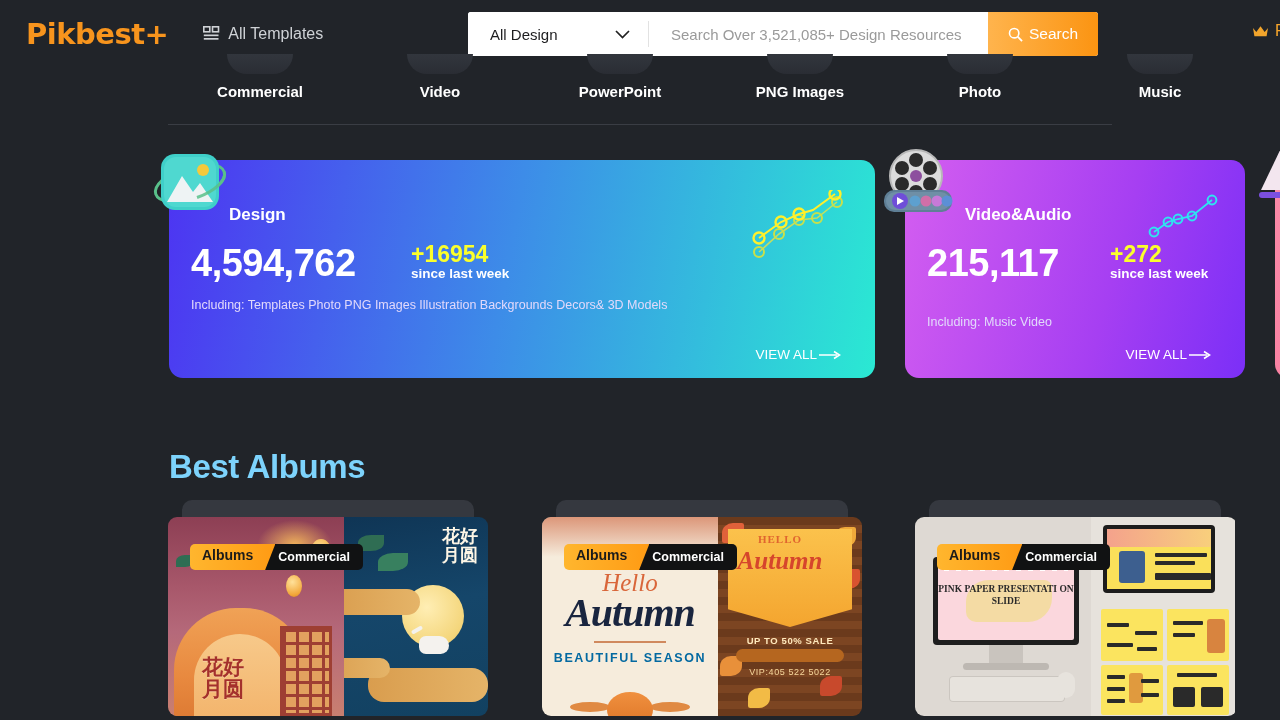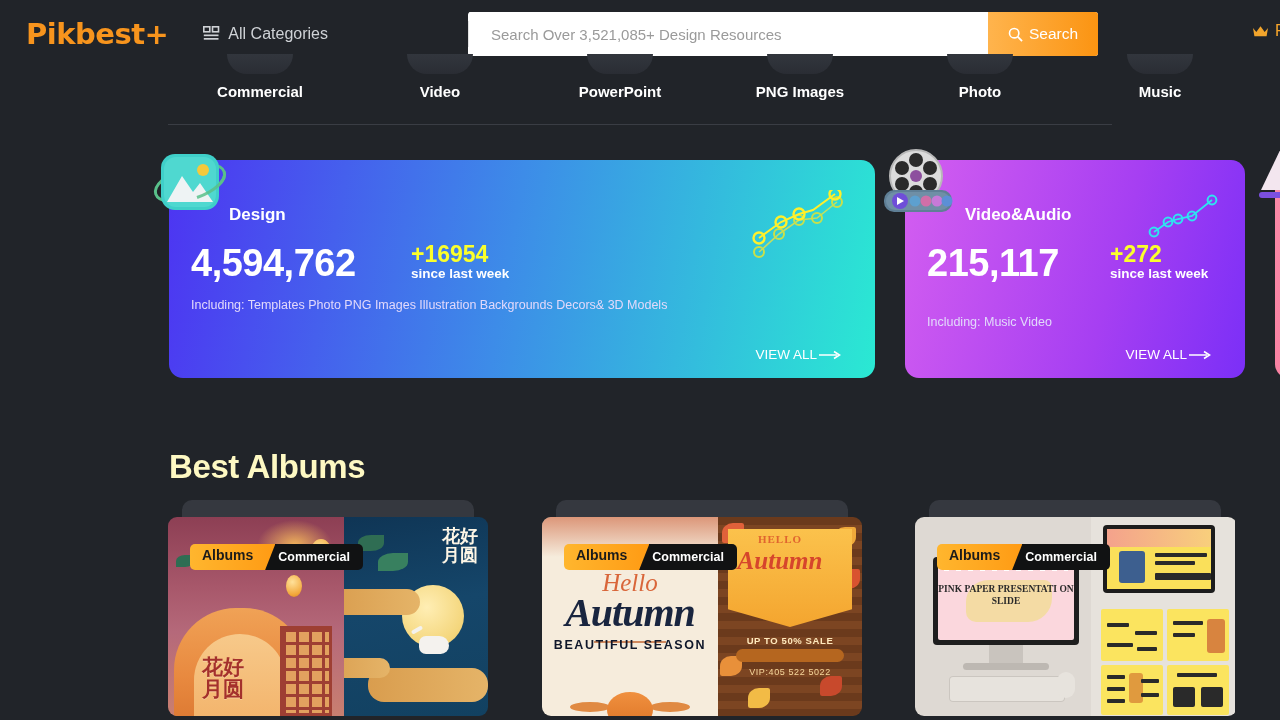--- a/index.html
+++ b/index.html
@@ -124,21 +124,21 @@
   .card-video .chart-deco { right: 25px; top: 32px; }
 
   .badge-ico { position: absolute; z-index: 5; }
   .badge-design { left: -18px; top: -12px; }
   .badge-video { left: -25px; top: -12px; }
   .badge-third { left: -22px; top: -18px; }
 
   
   .section-title {
     position: absolute; left: 169px; top: 448px;
-    font-size: 33px; font-weight: bold; color: #fef9c3; letter-spacing: -0.4px;
+    font-size: 33px; font-weight: bold; color: #7dd3fc; letter-spacing: -0.4px;
   }
   .albums { position: absolute; top: 500px; left: 0; width: 1280px; height: 220px; }
   .album {
     position: absolute; top: 0; width: 320px; height: 216px;
   }
   .album-back {
     position: absolute; left: 14px; top: 0; width: 292px; height: 28px;
     background: #35383f; border-radius: 10px 10px 0 0;
   }
   .album-front {
@@ -218,22 +218,22 @@
   .au-leafband { position:absolute; top:0; left:0; width:100%; height:42px;
     background: linear-gradient(180deg, rgba(198,80,40,.55), rgba(246,236,220,0) 95%);
   }
   .au-hello { position:absolute; top:52px; left:0; width:100%; text-align:center;
     font-family:"Liberation Serif", serif; font-style:italic; font-size:25px; color:#d9663a; }
   .au-autumn { position:absolute; top:72px; left:0; width:100%; text-align:center;
     font-family:"Liberation Serif", serif; font-style:italic; font-weight:bold;
     font-size:40px; color:#19253f; letter-spacing:-1px; }
   .au-rule { position:absolute; top:124px; left:50%; transform:translateX(-50%);
     width:72px; height:2px; background:#d0895e; }
-  .au-sub { position:absolute; top:121px; left:0; width:100%; text-align:center;
-    font-size:12.5px; letter-spacing:1.6px; color:#0f172a; font-weight:bold; }
+  .au-sub { position:absolute; top:134px; left:0; width:100%; text-align:center;
+    font-size:12.5px; letter-spacing:1.6px; color:#0369a1; font-weight:bold; }
   .au-pumpkin { position:absolute; bottom:-12px; left:50%; transform:translateX(-50%);
     width:46px; height:36px; border-radius:50%; background:linear-gradient(180deg,#f0903f,#de7526); }
   .au-splash { position:absolute; bottom:4px; width:40px; height:10px;
     border-radius:50%; background:#e08a43; }
   .au-right { width:100%; height:100%;
     background: repeating-linear-gradient(180deg,#6b3a1c 0 8px,#7c4522 8px 16px);
     position:relative; }
   .au-banner { position:absolute; left:10px; top:12px; width:124px; height:98px;
     background: linear-gradient(180deg,#fbc24c,#f4a52f);
     clip-path: polygon(0 0,100% 0,100% 82%,50% 100%,0 82%);
@@ -293,24 +293,30 @@
       <span>Pikbest</span><span class="plus">+</span>
     </div>
 
     <div class="all-cat">
       <svg class="grid-ico" viewBox="0 0 17 15">
         <rect x="0.8" y="0.8" width="6" height="5" fill="none" stroke="#cfd2d6" stroke-width="1.6"></rect>
         <rect x="9.5" y="0.8" width="6" height="5" fill="none" stroke="#cfd2d6" stroke-width="1.6"></rect>
         <rect x="0.8" y="8.5" width="14.7" height="1.7" fill="#cfd2d6"></rect>
         <rect x="0.8" y="12" width="14.7" height="1.7" fill="#cfd2d6"></rect>
       </svg>
-      <span>All Categories</span>
+      <span>All Templates</span>
     </div>
 
     <div class="search-wrap">
+      <div class="sel">
+        <span>All Design</span>
+        <svg width="15" height="9" viewBox="0 0 15 9">
+          <path d="M1 1 L7.5 7.5 L14 1" fill="none" stroke="#222" stroke-width="1.7"></path>
+        </svg>
+      </div>
       <div class="sel-divider"></div>
       <input class="search-input" type="text" placeholder="Search Over 3,521,085+ Design Resources" style="">
       <button class="search-btn">
         <svg width="15" height="15" viewBox="0 0 16 16">
           <circle cx="6.6" cy="6.6" r="5" fill="none" stroke="#fff" stroke-width="1.7"></circle>
           <line x1="10.3" y1="10.3" x2="15" y2="15" stroke="#fff" stroke-width="1.9"></line>
         </svg>
         <span>Search</span>
       </button>
     </div>

